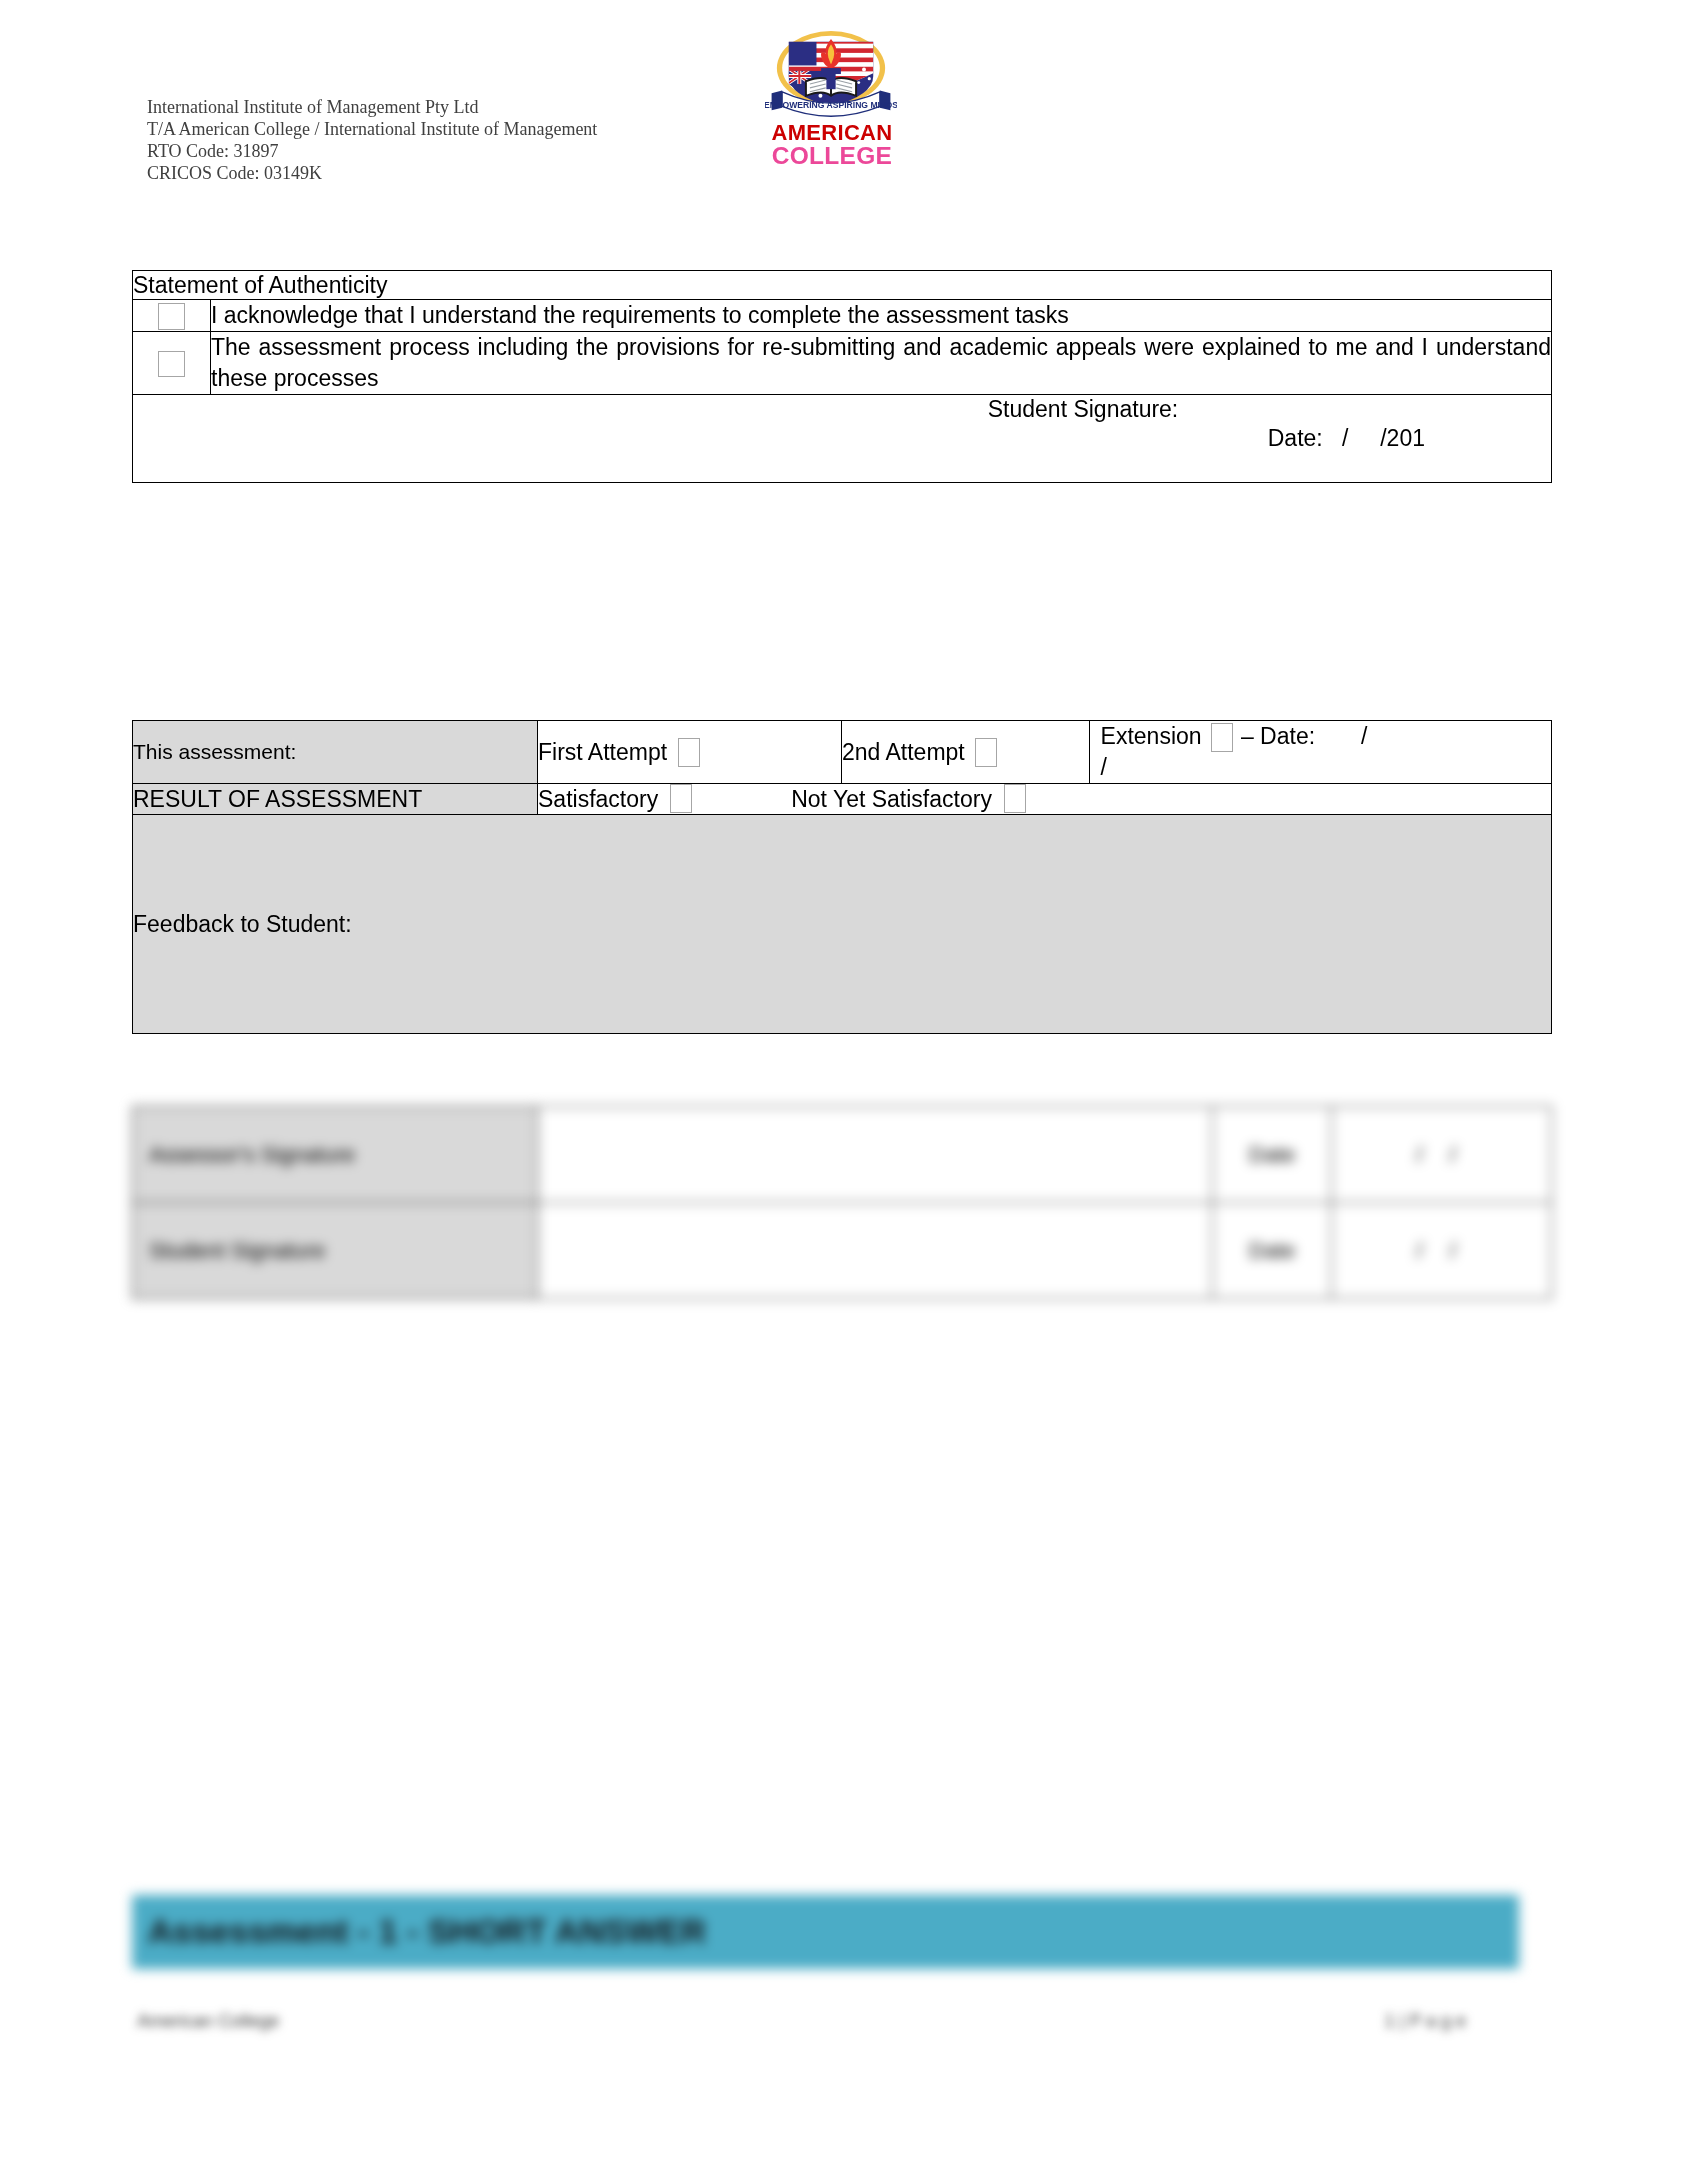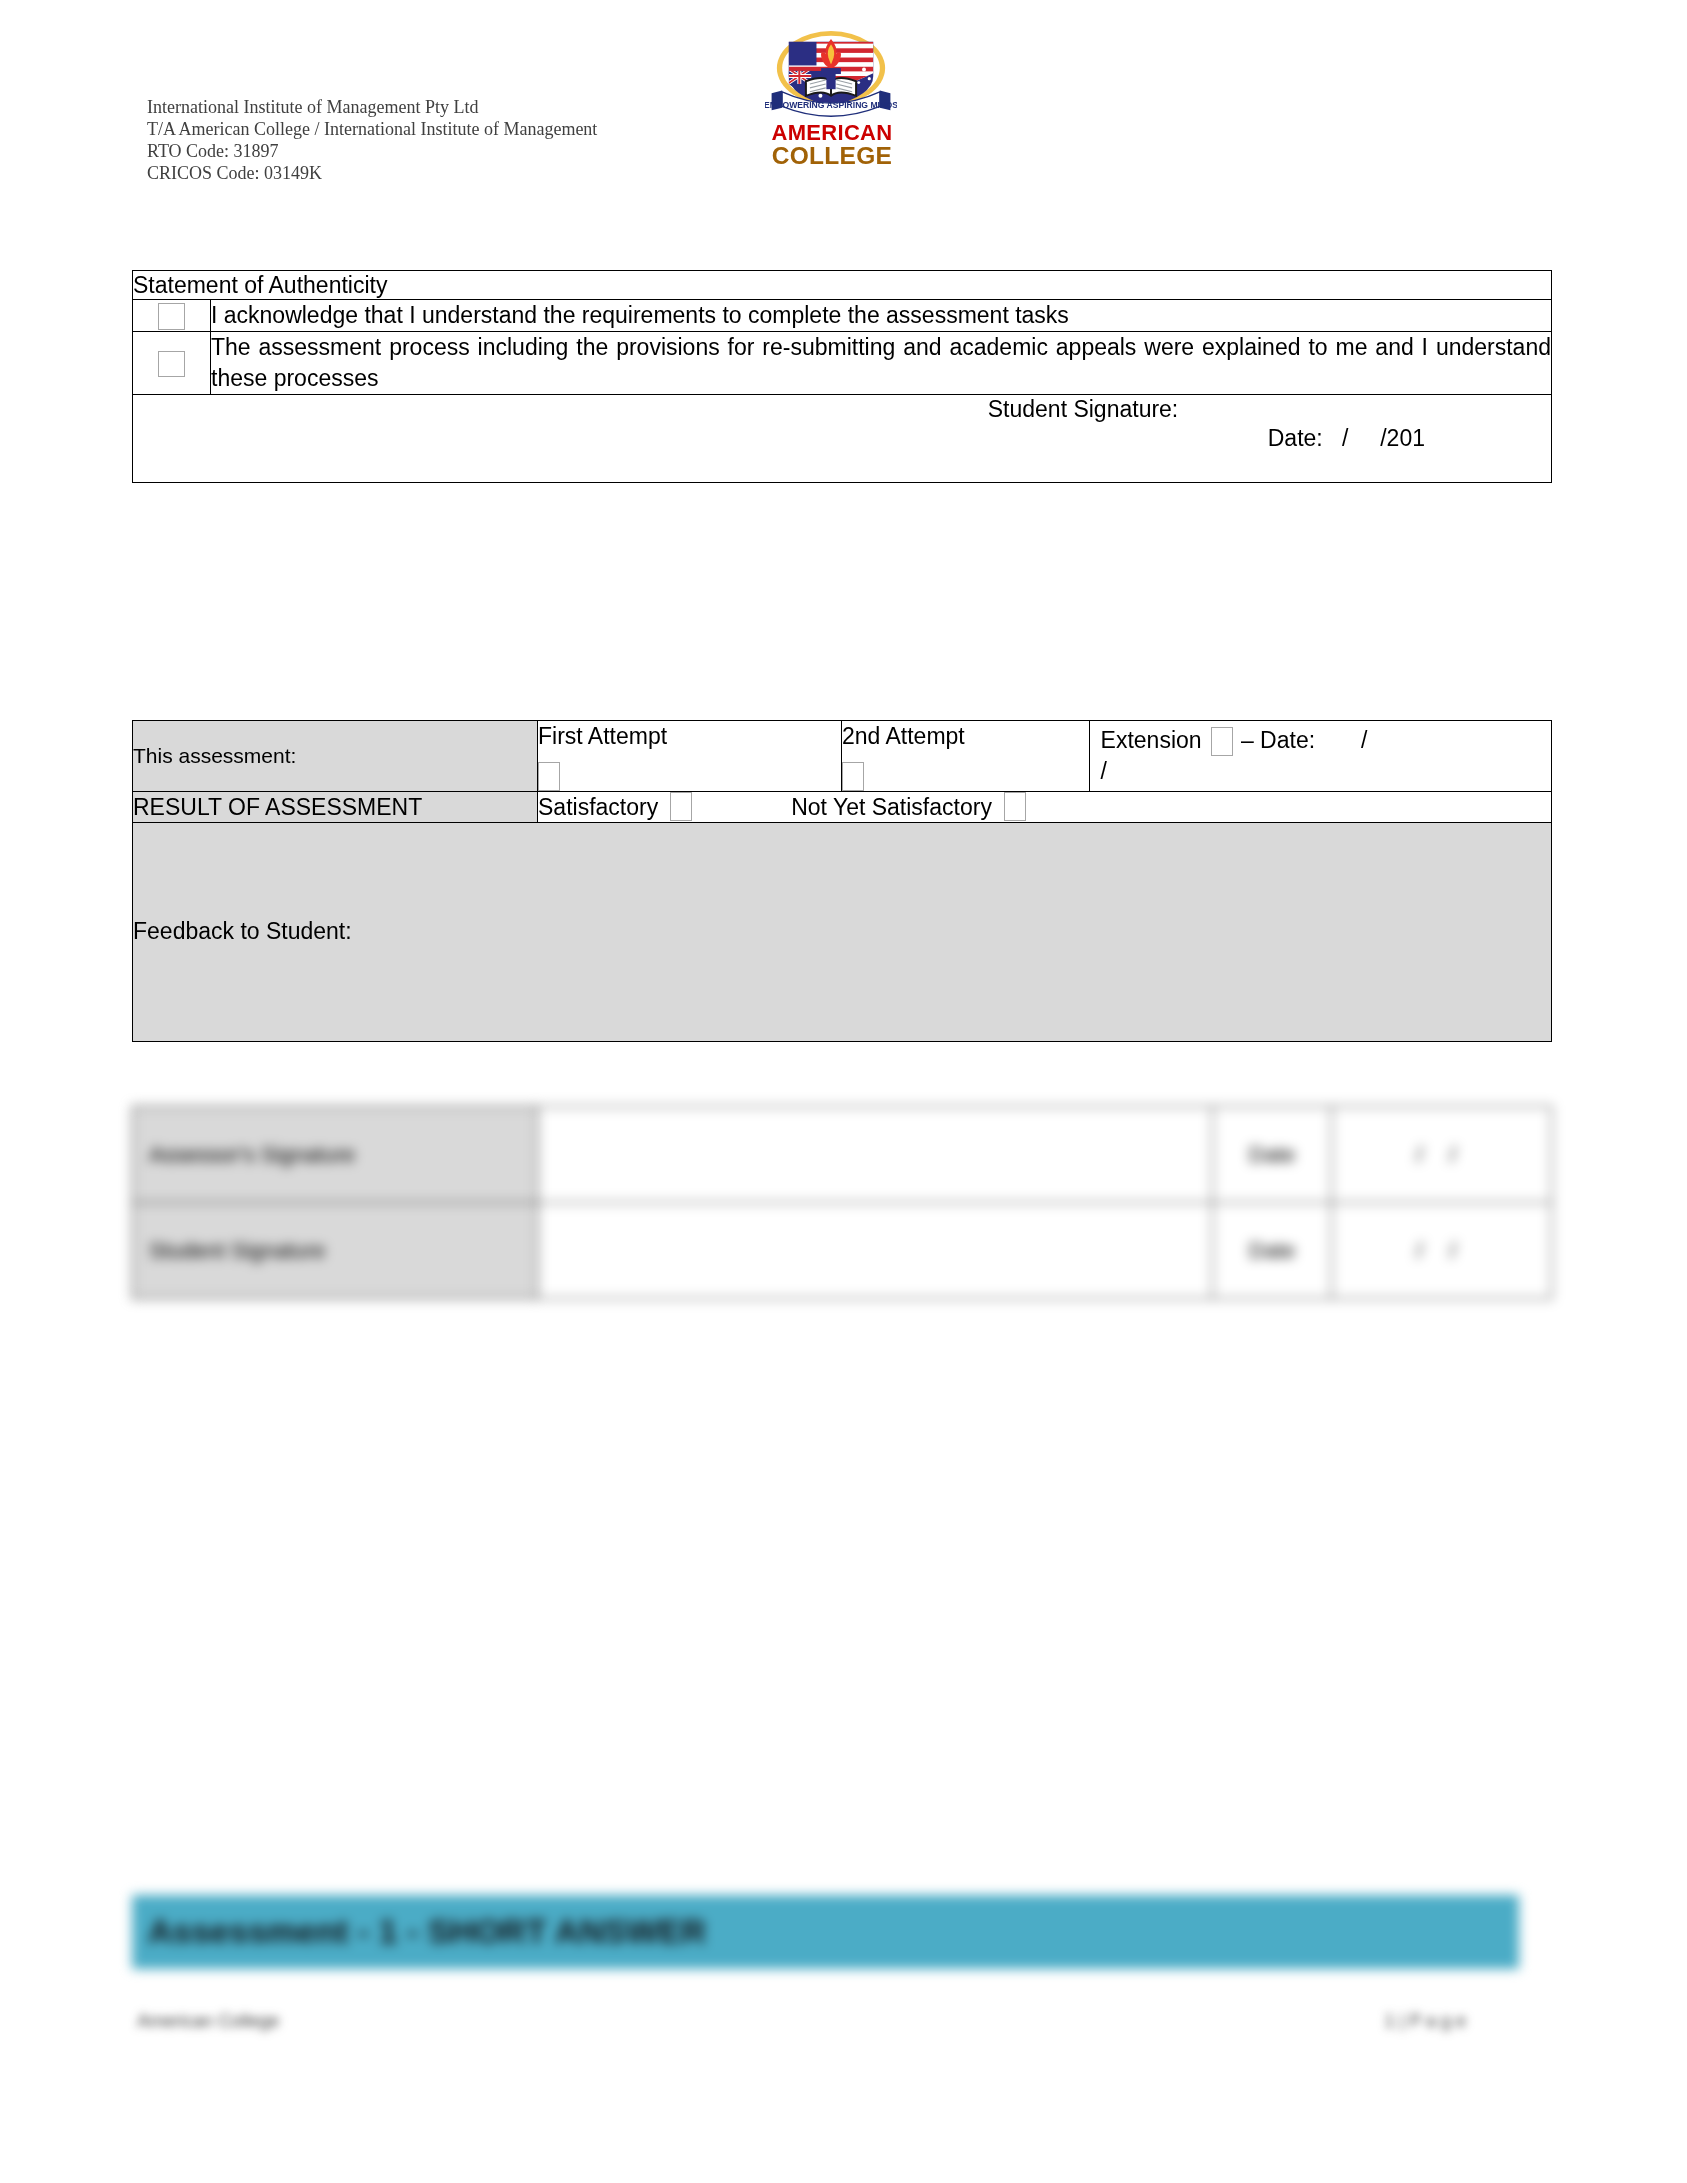--- a/index.html
+++ b/index.html
@@ -74,21 +74,21 @@
   .logo-word-college {
     position: absolute;
     left: 0;
     top: 116px;
     width: 172px;
     text-align: center;
     font-family: "Liberation Sans", sans-serif;
     font-weight: bold;
     font-size: 24.5px;
     letter-spacing: 0.3px;
-    color: #a16207;
+    color: #ec4899;
     line-height: 25px;
   }
 
   
   .tbl {
     position: absolute;
     border-collapse: collapse;
     table-layout: fixed;
     font-size: 22.5px;
   }
@@ -164,23 +164,22 @@
     font-size: 23px;
   }
   .cell-pad-c {
     padding: 6.6px 6.6px 6.6px 20px;
     line-height: 30px;
     font-size: 21px;
   }
   .ra-label { font-size: 23px; }
   .attempt-inner {
     display: flex;
-    align-items: flex-start;
+    align-items: flex-end;
     gap: 10.6px;
-    flex-direction: column;
   }
   .ext-inner {
     line-height: 31px;
   }
   .ext-inner .checkbox { margin: 0 8px 0 9.3px; }
   .ext-date-sp { display: inline-block; width: 46px; }
   .result-opts {
     display: flex;
     align-items: center;
     font-size: 23px;

